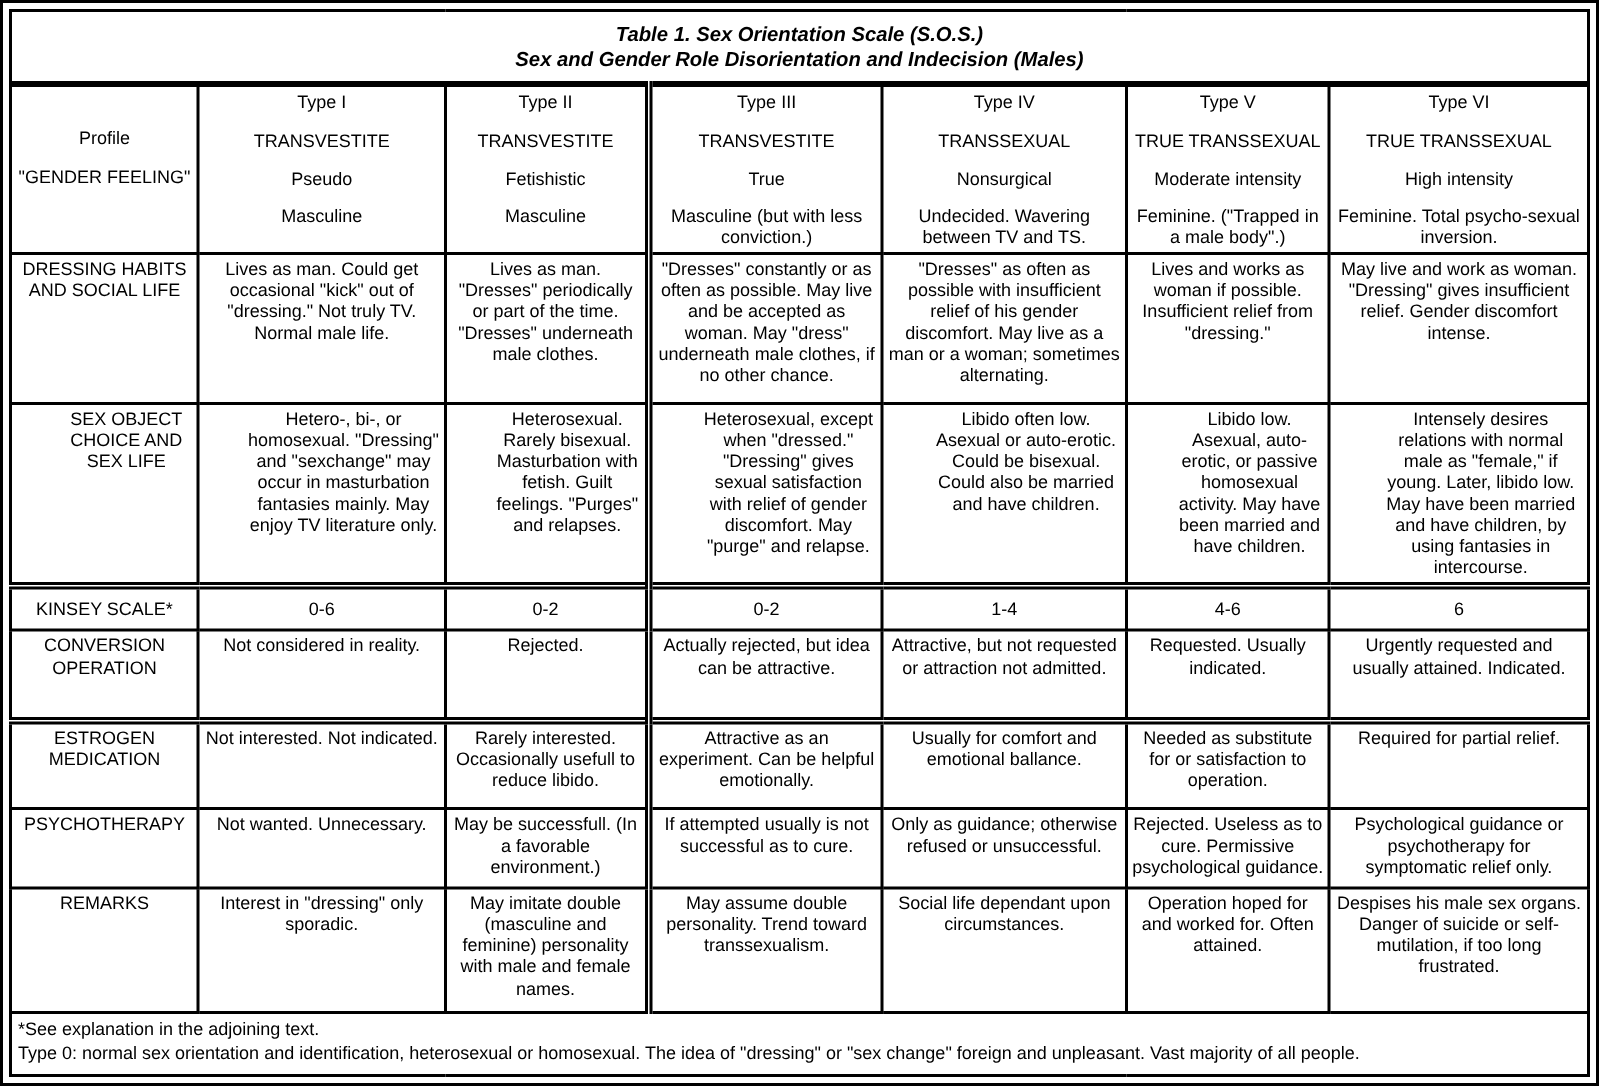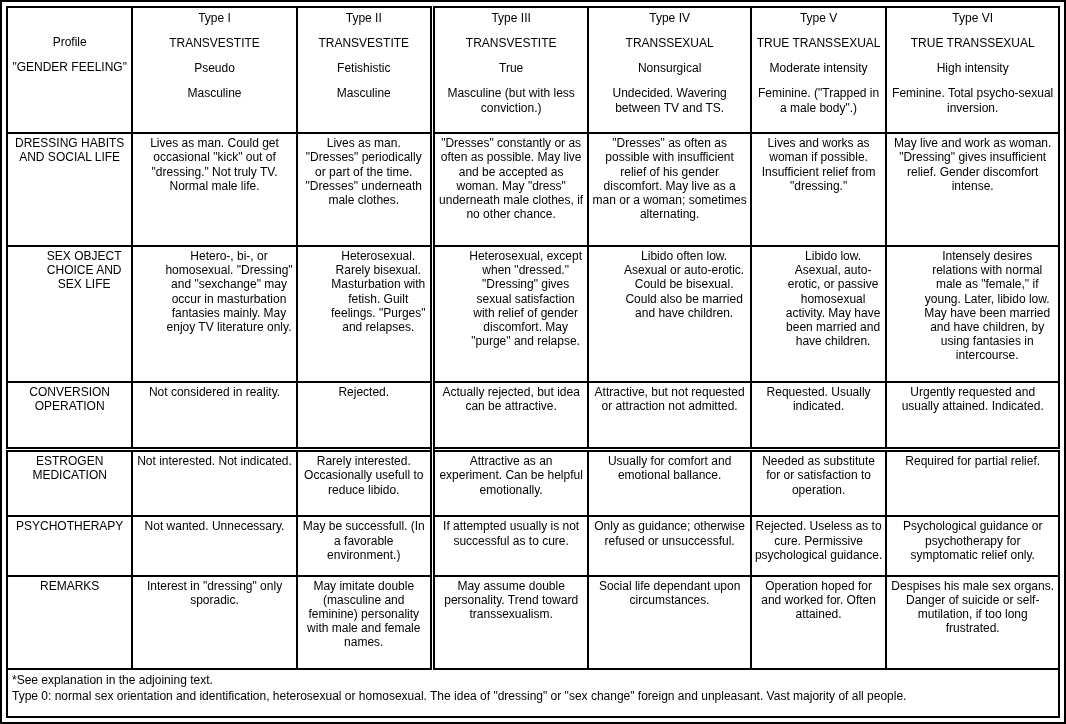--- a/index.html
+++ b/index.html
@@ -44,20 +44,26 @@
       <col class="c-label">
         <col class="c-t1">
         <col class="c-t2">
         <col class="c-t3">
       <col class="c-t4">
         <col class="c-t5">
         <col class="c-t6">
     </colgroup>
 
     <tbody>
+        <tr>
+      <td class="title-cell" colspan="7">
+        <div>Table 1. Sex Orientation Scale (S.O.S.)</div>
+        <div>Sex and Gender Role Disorientation and Indecision (Males)</div>
+      </td>
+    </tr>
 
 
     <tr class="row-profile">
       <td class="rowlabel">
         <div class="spacer"></div>
         <div class="pline">Profile</div>
         <div class="pline">"GENDER FEELING"</div>
       </td>
       <td>
         <div class="pline">Type I</div>
@@ -110,20 +116,29 @@
     <tr class="row-sexobject">
       <td class="rowlabel">SEX OBJECT CHOICE AND SEX LIFE</td>
       <td>Hetero-, bi-, or homosexual. "Dressing" and "sexchange" may occur in masturbation fantasies mainly. May enjoy TV literature only.</td>
       <td>Heterosexual. Rarely bisexual. Masturbation with fetish. Guilt feelings. "Purges" and relapses.</td>
       <td class="dbl-left">Heterosexual, except when "dressed." "Dressing" gives sexual satisfaction with relief of gender discomfort. May "purge" and relapse.</td>
       <td>Libido often low. Asexual or auto-erotic. Could be bisexual. Could also be married and have children.</td>
       <td>Libido low. Asexual, auto-erotic, or passive homosexual activity. May have been married and have children.</td>
       <td>Intensely desires relations with normal male as "female," if young. Later, libido low. May have been married and have children, by using fantasies in intercourse.</td>
     </tr>
 
+    <tr class="row-kinsey">
+      <td class="rowlabel">KINSEY SCALE*</td>
+      <td>0-6</td>
+      <td>0-2</td>
+      <td class="dbl-left">0-2</td>
+      <td>1-4</td>
+      <td>4-6</td>
+      <td>6</td>
+    </tr>
 
     <tr class="row-conversion">
       <td class="rowlabel">CONVERSION OPERATION</td>
       <td>Not considered in reality.</td>
       <td>Rejected.</td>
       <td class="dbl-left">Actually rejected, but idea can be attractive.</td>
       <td>Attractive, but not requested or attraction not admitted.</td>
       <td>Requested. Usually indicated.</td>
       <td>Urgently requested and usually attained. Indicated.</td>
     </tr>

